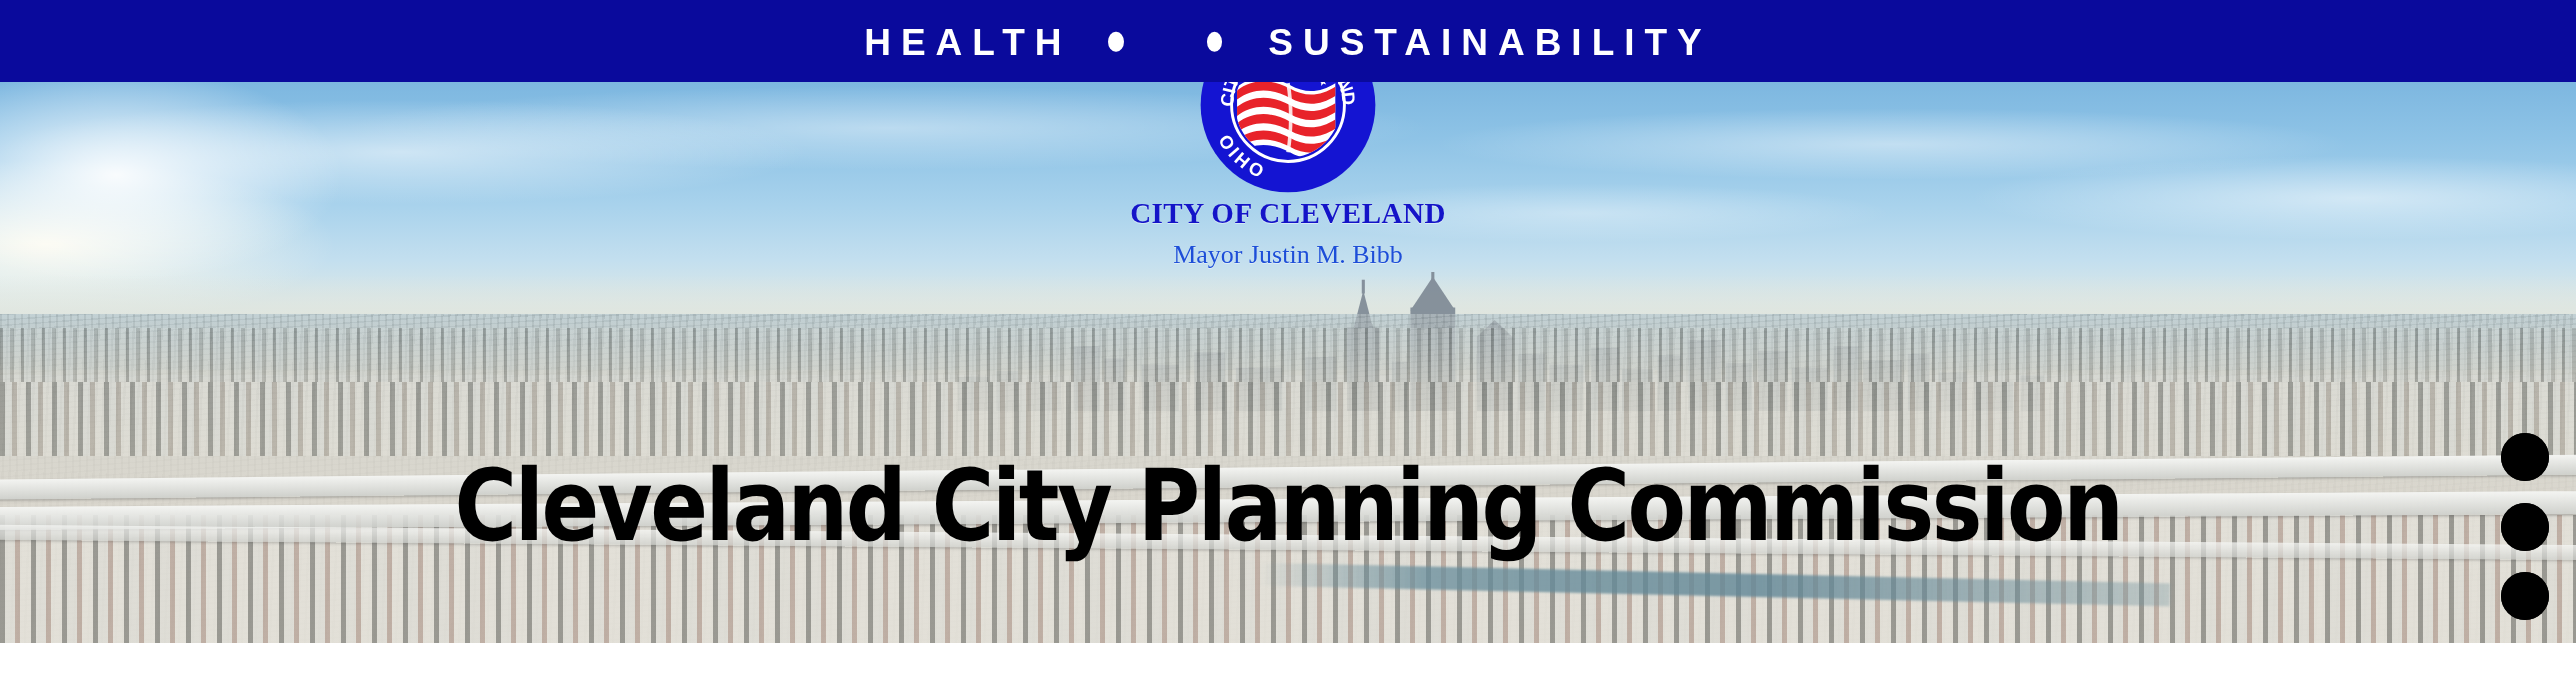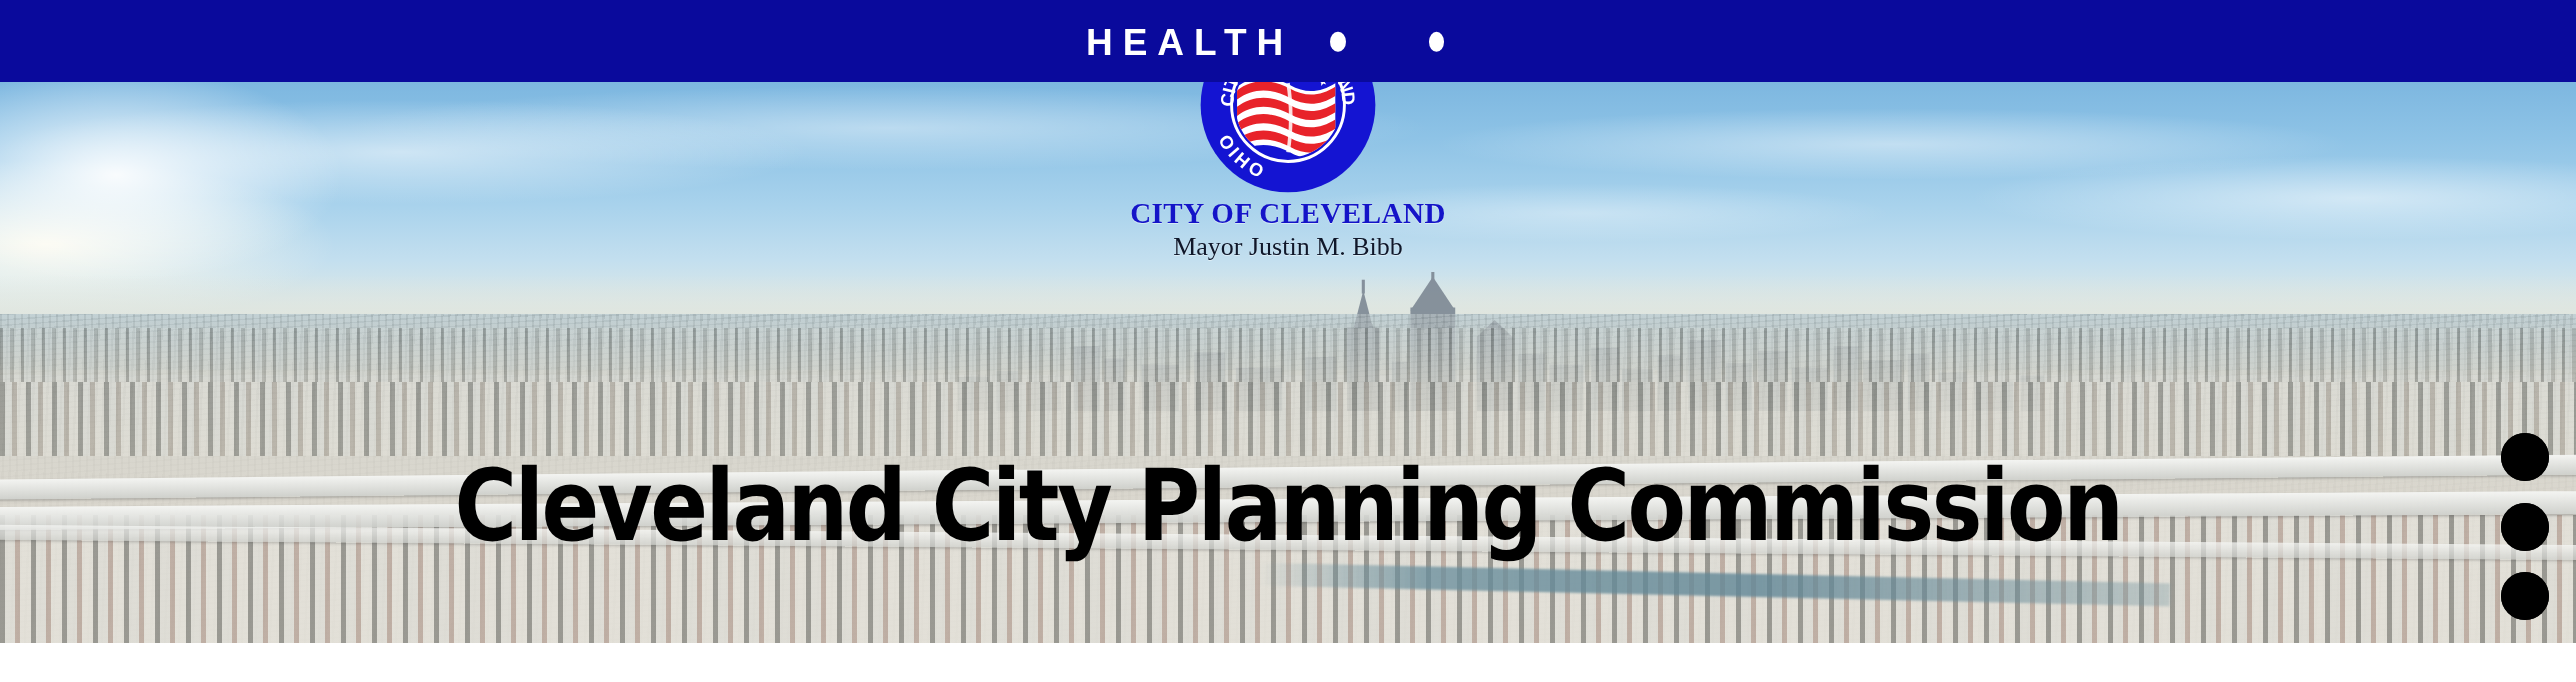--- a/index.html
+++ b/index.html
@@ -229,22 +229,22 @@
     margin-top: 3.1px;
     color: #1414c8;
     font-family: "Liberation Serif", serif;
     font-weight: 700;
     font-size: 29px;
     letter-spacing: 0.5px;
     line-height: 1;
     text-shadow: 0 0.8px 0 rgba(255,255,255,.45);
   }
   .org-sub {
-    margin-top: 6px;
-    color: #0f172a;
+    margin-top: 14px;
+    color: #1d4ed8;
     font-family: "Liberation Serif", serif;
     font-weight: 400;
     font-size: 26px;
     line-height: 1;
     text-shadow: 0 0.8px 0 rgba(255,255,255,.45);
   }
 
   
   .headline {
     position: absolute;
@@ -301,20 +301,21 @@
 </head>
 <body>
 
 <div class="page">
 
   <div class="tagline-bar">
     <div class="tagline-inner">
       <span class="tagline-word">HEALTH</span>
       <span class="tagline-dot"></span>
       <span class="tagline-dot"></span>
+      <span class="tagline-word">SUSTAINABILITY</span>
     </div>
   </div>
 
   <div class="hero">
 
     <div class="sky"></div>
     <div class="haze"></div>
     <div class="lake"></div>
 
     <svg class="skyline" viewBox="0 0 3335 180" preserveAspectRatio="none">

